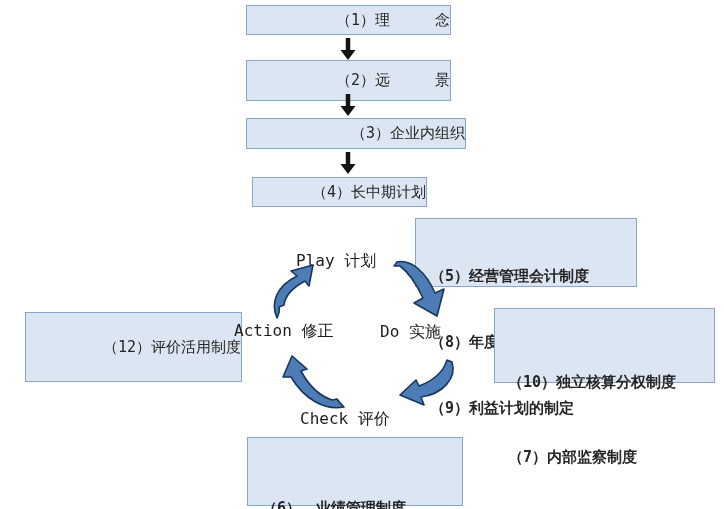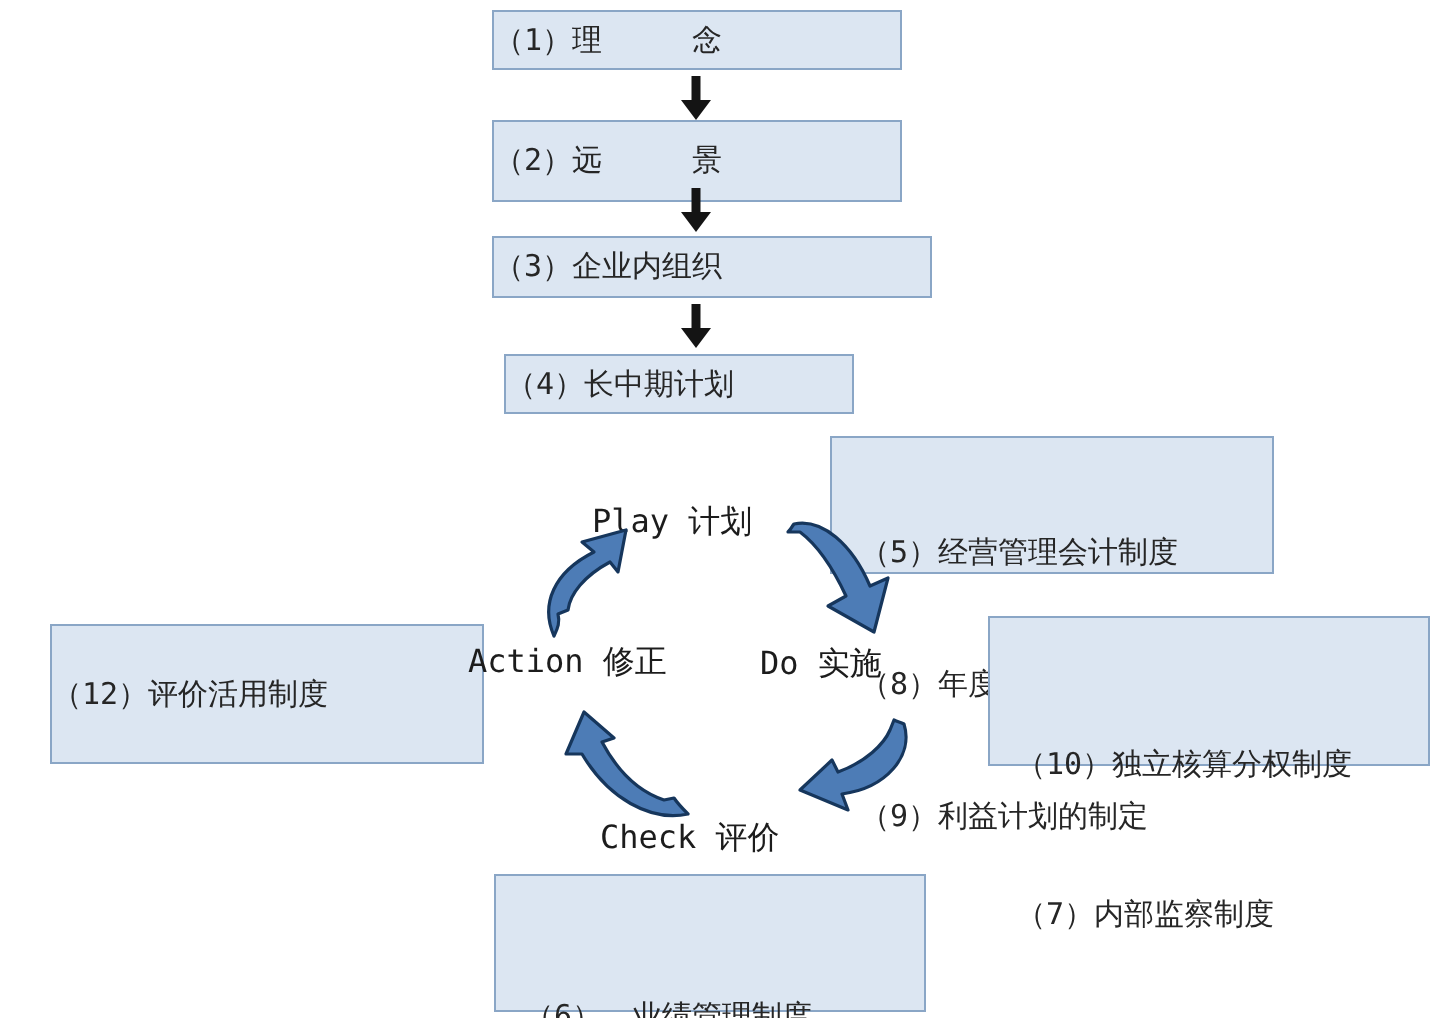--- a/index.html
+++ b/index.html
@@ -7,22 +7,22 @@
     --arrow_fill:#4d7cb6; --arrow_stroke:#16365c; --down_arrow:#141414;
   }
   html,body{margin:0;padding:0;background:#ffffff;}
   body{font-family:"DejaVu Sans Mono","Liberation Mono",monospace;color:var(--text);}
   .canvas{position:relative;width:724px;height:509px;background:#ffffff;overflow:hidden;}
   .fbox{
     position:absolute;box-sizing:border-box;
     background:var(--box_fill);border:1px solid var(--box_border);
     font-size:15px;white-space:pre;
   }
-  .fbox.center{display:flex;align-items:center;justify-content:flex-start;text-align:center;}
-  .fbox .bline{display:block;white-space:pre;}
+  .fbox.center{display:flex;align-items:center;justify-content:flex-end;text-align:center;}
+  .fbox .bline{display:block;white-space:pre;font-weight:bold;}
   .cycle-label{
     position:absolute;font-size:16px;line-height:20px;text-align:left;
     white-space:pre;color:#1c1c1c;
   }
   svg.overlay{position:absolute;left:0;top:0;z-index:5;pointer-events:none;}
   .swoosh{fill:var(--arrow_fill);stroke:var(--arrow_stroke);stroke-width:1.6;stroke-linejoin:round;}
   .darrow-stem{stroke:var(--down_arrow);stroke-width:4.5;}
   .darrow-head{fill:var(--down_arrow);}
 </style>
 </head>

